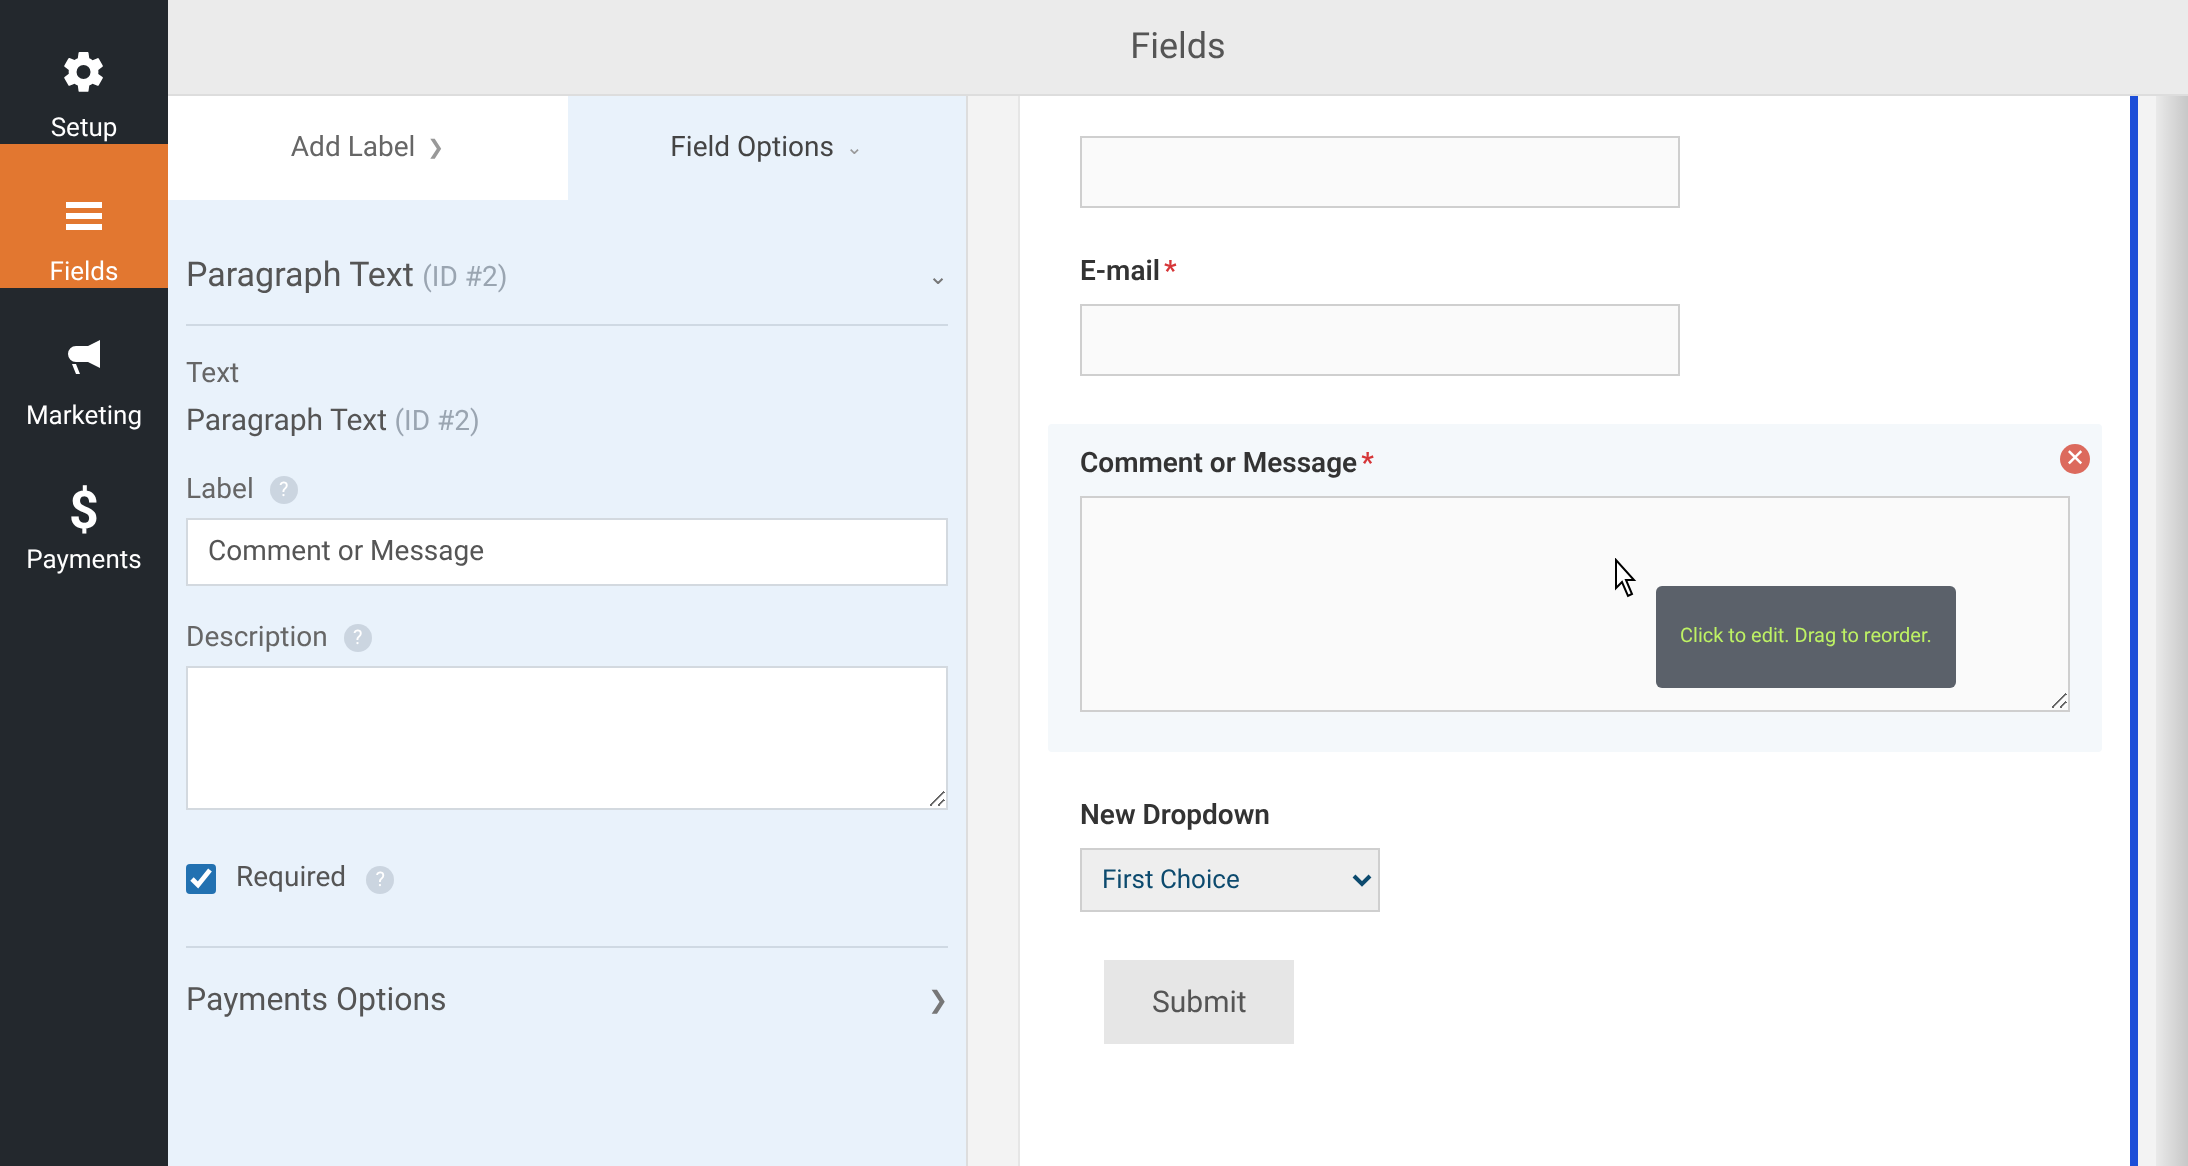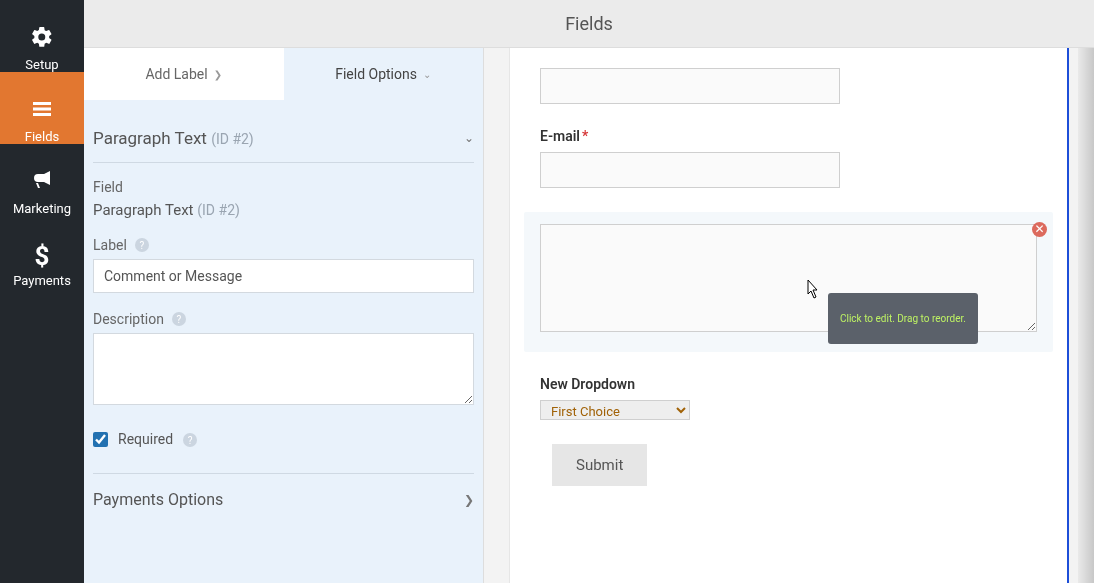--- a/index.html
+++ b/index.html
@@ -39,27 +39,27 @@
   .textarea { width: 100%; height: 72px; border: 1px solid #d3d9df; background: #fff; resize: vertical; padding: 8px 10px; font-size: 14px; }
   .row-gap { margin-top: 18px; }
   .check-row { display: flex; align-items: flex-end; gap: 10px; margin-top: 22px; font-size: 14px; color: #555; }
   .check-row input { width: 15px; height: 15px; accent-color: #2271b1; }
 
   .adv-section { border-top: 1px solid #cfd9e3; margin-top: 26px; padding: 16px 0; display: flex; justify-content: space-between; align-items: center; font-size: 16px; color: #555; cursor: pointer; }
   .chev-right { font-size: 12px; color: #777; }
 
   
   .preview-wrap { flex: 1; background: #f3f3f3; padding: 0 18px; position: relative; }
-  .preview-card { background: #fff; margin: 0 auto; max-width: 560px; height: 100%; padding: 20px 30px 30px 30px; border-left: 1px solid #e6e6e6; border-right: 2px solid #1d4ed8; position: relative; }
+  .preview-card { background: #fff; margin: 0 auto; max-width: 560px; height: 100%; padding: 20px 30px 30px 30px; border-left: 1px solid #e6e6e6; border-right: 4px solid #1d4ed8; position: relative; }
   .form-group { margin-bottom: 24px; position: relative; }
   .form-label { font-size: 14px; font-weight: 600; color: #333; display: block; margin-bottom: 8px; }
   .req-star { color: #d63638; margin-left: 2px; }
   .form-input { width: 300px; height: 36px; border: 1px solid #cfcfcf; background: #fafafa; }
   .form-textarea { width: 100%; height: 108px; border: 1px solid #cfcfcf; background: #fafafa; resize: both; }
-  .form-select { width: 150px; height: 20px; padding: 2px 6px; border: 1px solid #cfcfcf; background: #eee; color: #a16207; font-size: 13px; }
+  .form-select { width: 150px; height: 32px; padding: 2px 6px; border: 1px solid #cfcfcf; background: #eee; color: #0c4a6e; font-size: 13px; }
   .highlight-field { background: #f4f8fb; margin-left: -16px; margin-right: -16px; padding: 12px 16px 16px 16px; border-radius: 2px; position: relative; }
   .delete-badge { position: absolute; top: 10px; right: 6px; width: 15px; height: 15px; border-radius: 50%; background: #dc6a5d; color: #fff; font-size: 12px; line-height: 15px; text-align: center; cursor: pointer; }
   .submit-btn { background: #e6e6e6; border: none; padding: 12px 24px; font-size: 15px; color: #555; cursor: pointer; margin-left: 12px; }
 
   
   .cursor-overlay { position: absolute; left: 292px; top: 231px; pointer-events: none; z-index: 50; }
   .tooltip { position: absolute; left: 318px; top: 245px; background: #5b616a; color: #bef264; font-size: 10px; padding: 20px 12px; border-radius: 3px; white-space: nowrap; z-index: 49; }
 
   
   .svg-icon { width: 24px; height: 24px; fill: currentColor; }
@@ -125,21 +125,21 @@
       <div class="panel-body">
         <div class="section-head">
           <span class="section-title">
             <span>Paragraph Text</span>
             <span class="id-muted">(ID #2)</span>
           </span>
           <span class="chev-down">⌄</span>
         </div>
 
         <div class="field-block">
-          <div class="meta-label">Field</div>
+          <div class="meta-label">Text</div>
           <div style="font-size:15px;color:#555;">
             <span>Paragraph Text</span>
             <span class="id-muted">(ID #2)</span>
           </div>
 
           <div class="row-gap">
             <div class="meta-label">
               <span>Label</span>
               <span class="help-icon">?</span>
             </div>
@@ -177,20 +177,23 @@
 
         <div class="form-group">
           <label class="form-label">
             <span>E-mail</span><span class="req-star">*</span>
           </label>
           <input class="form-input" type="text" value="" style="">
         </div>
 
         <div class="form-group highlight-field">
           <span class="delete-badge">✕</span>
+          <label class="form-label">
+            <span>Comment or Message</span><span class="req-star">*</span>
+          </label>
           <textarea class="form-textarea" style=""></textarea>
         </div>
 
         <div class="form-group">
           <label class="form-label">New Dropdown</label>
           <select class="form-select">
             <option>First Choice</option>
           </select>
         </div>
 

